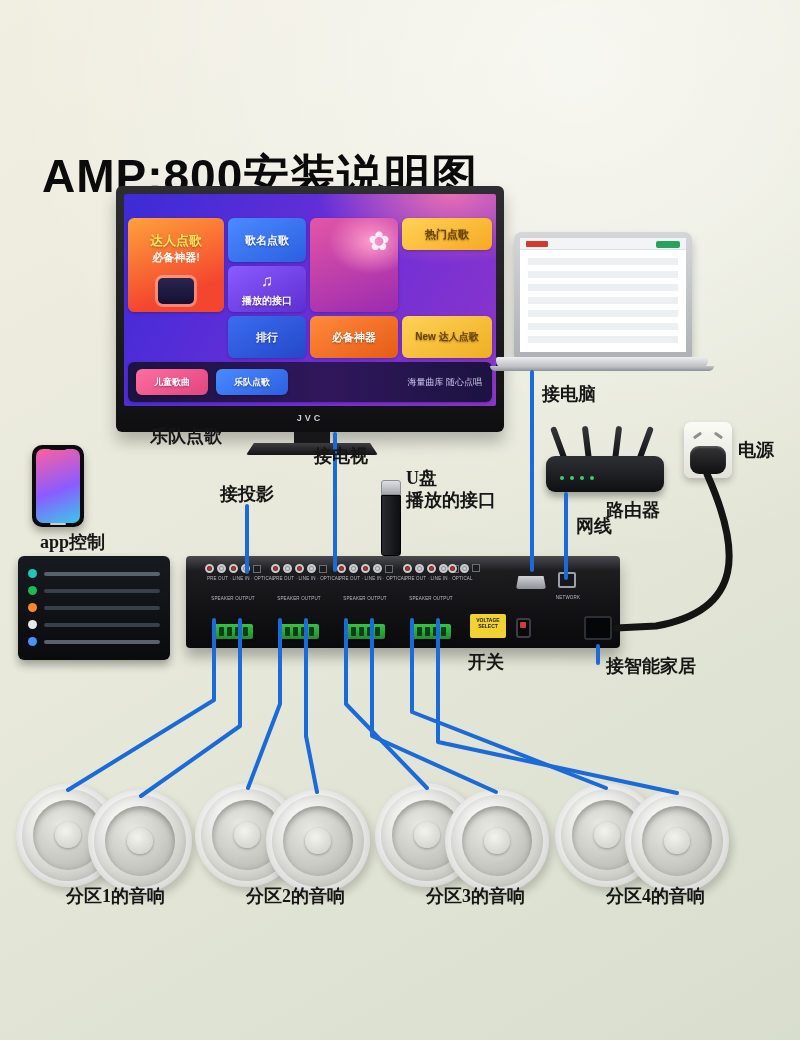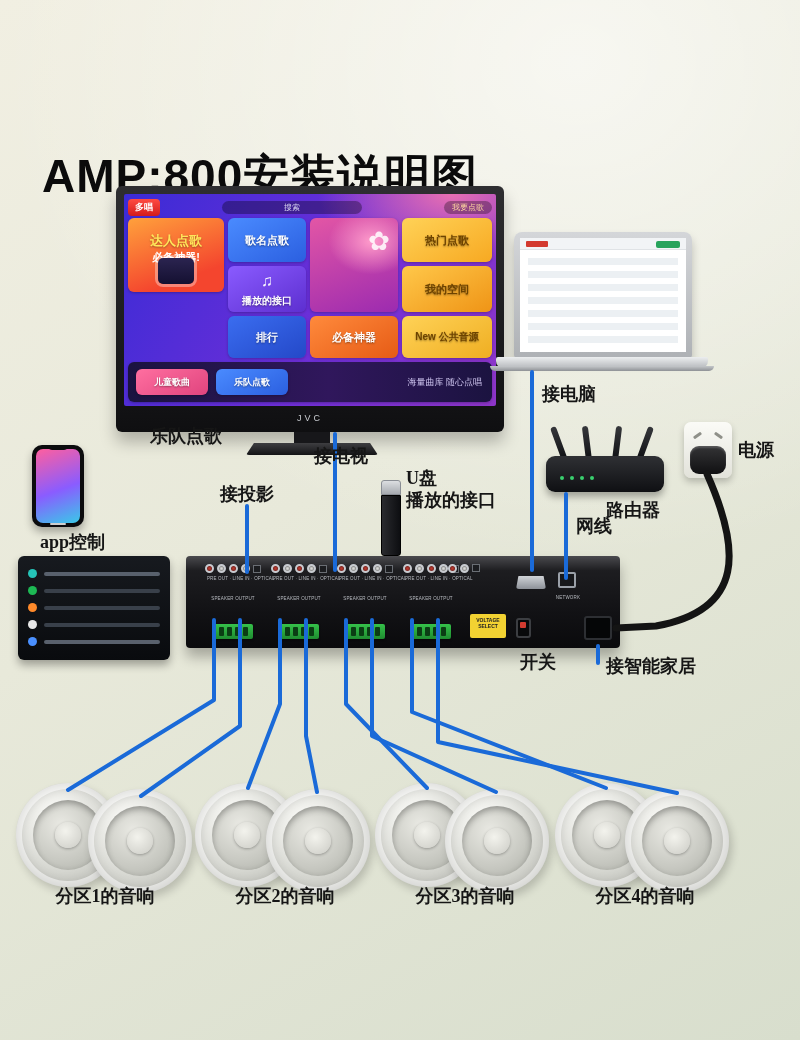--- a/index.html
+++ b/index.html
@@ -4,40 +4,40 @@
 <style>
   *{box-sizing:border-box;margin:0;padding:0}
   html,body{width:800px}
   body{font-family:"Liberation Sans","DejaVu Sans",sans-serif;}
   .canvas{position:relative;width:800px;height:1040px;overflow:hidden;color:#111;
     background:
       radial-gradient(120% 80% at 72% 6%, rgba(255,255,255,.6), rgba(255,255,255,0) 60%),
       linear-gradient(150deg,#f1efe2 0%,#e8e9da 45%,#d8decd 100%);}
   .title{position:absolute;left:42px;top:116px;font-size:46px;font-weight:800;letter-spacing:1px;color:#0b0b0b;margin-top:30px;}
   .lbl{position:absolute;font-size:18px;font-weight:700;color:#161616;white-space:nowrap;font-family:Liberation Serif, serif;}
-  .lbl.sp{width:120px;text-align:center}
+  .lbl.sp{width:120px;text-align:right}
 
   
   .tv{position:absolute;left:116px;top:186px;width:388px;height:246px;background:linear-gradient(#2e2e31,#0f0f11);
       border-radius:6px;box-shadow:0 10px 16px rgba(0,0,0,.25);padding:8px;}
   .tv-screen{position:relative;width:372px;height:212px;border-radius:2px;overflow:hidden;
       background:radial-gradient(60% 55% at 88% 0%, #e86fb2 0%, rgba(232,111,178,0) 60%),
                  linear-gradient(118deg,#3b2bd6,#6d2fd8 55%,#8e35c8);}
-  .tv-logo{position:absolute;left:0;right:0;bottom:3px;height:16px;text-align:center;color:#c9ccd1;font-size:9px;letter-spacing:3px;font-weight:400;}
+  .tv-logo{position:absolute;left:0;right:0;bottom:3px;height:16px;text-align:center;color:#c9ccd1;font-size:9px;letter-spacing:3px;font-weight:700;}
   .tv-neck{position:absolute;left:294px;top:432px;width:36px;height:12px;background:#17171a;}
   .tv-base{position:absolute;left:246px;top:443px;width:132px;height:12px;background:linear-gradient(#3e3e41,#141416);
       clip-path:polygon(6% 0,94% 0,100% 100%,0 100%);border-radius:3px;}
   .tv-topbar{position:absolute;left:4px;top:4px;right:4px;height:18px;display:flex;align-items:center;}
   .brand{background:linear-gradient(#ff4b42,#d31c1c);color:#fff;font-size:9px;font-weight:700;padding:2px 7px;border-radius:4px;}
   .search{width:140px;margin-left:62px;height:13px;background:rgba(0,0,0,.32);border-radius:7px;color:#d8d5ef;font-size:8px;line-height:13px;text-align:center;}
   .orderbtn{margin-left:auto;height:13px;background:rgba(0,0,0,.30);border-radius:7px;color:#ffd9a0;font-size:8px;line-height:13px;padding:0 8px;}
   .tile{position:absolute;border-radius:6px;color:#fff;overflow:hidden;box-shadow:0 1px 3px rgba(0,0,0,.25);}
   .tile .t{position:absolute;left:0;right:0;bottom:4px;text-align:center;font-size:10px;font-weight:700;text-shadow:0 1px 2px rgba(0,0,0,.4);}
   .tile .mid{position:absolute;left:0;right:0;top:50%;transform:translateY(-50%);text-align:center;font-size:11px;font-weight:700;text-shadow:0 1px 2px rgba(0,0,0,.4);}
-  .hero{left:4px;top:24px;width:96px;height:74px;background:linear-gradient(160deg,#ffa13c,#f4452e 75%);}
+  .hero{left:4px;top:24px;width:96px;height:94px;background:linear-gradient(160deg,#ffa13c,#f4452e 75%);}
   .hero .h1{margin-top:14px;text-align:center;font-size:13px;font-weight:800;color:#ffe65a;text-shadow:0 1px 2px rgba(0,0,0,.35);}
   .hero .h2{text-align:center;font-size:11px;font-weight:700;color:#fff;}
   .hero::after{content:"";position:absolute;left:30px;bottom:8px;width:36px;height:26px;border-radius:5px;
       background:linear-gradient(#2b2450,#141031);box-shadow:0 0 0 3px rgba(255,255,255,.35);}
   .glyph{position:absolute;left:0;right:0;top:6px;text-align:center;font-size:16px;opacity:.95;}
   .pinkimg{left:186px;top:24px;width:88px;height:94px;background:radial-gradient(70% 50% at 70% 25%,#ff9ccb,rgba(255,156,203,0) 70%),linear-gradient(160deg,#e356a5,#9c2bb0);}
   .pinkimg .flower{position:absolute;right:8px;top:8px;font-size:26px;color:rgba(255,255,255,.85);}
   
   .laptop-screen{position:absolute;left:514px;top:232px;width:178px;height:126px;background:linear-gradient(#d4d6d9,#aeb1b5);
       border-radius:8px 8px 3px 3px;padding:6px;box-shadow:0 6px 10px rgba(0,0,0,.22);}
@@ -116,53 +116,45 @@
 </style>
 </head>
 <body>
 
 <div class="canvas">
 
   <div class="title">AMP:800安装说明图</div>
 
   <div class="tv">
     <div class="tv-screen">
-      <div class="tv-topbar">
-        <span class="brand">多唱</span>
-        <span class="search">搜索</span>
-        <span class="orderbtn">我要点歌</span>
-      </div>
       <div class="tile hero">
         <div class="h1">达人点歌</div>
         <div class="h2">必备神器!</div>
       </div>
       <div class="tile" style="left:104px;top:24px;width:78px;height:44px;background:linear-gradient(150deg,#4a8bff,#2b5fe0)">
         <div class="mid">歌名点歌</div>
       </div>
       <div class="tile" style="left:104px;top:72px;width:78px;height:46px;background:linear-gradient(150deg,#8a5bff,#5d2fd0)">
         <div class="glyph">♫</div>
         <div class="t">播放的接口</div>
       </div>
       <div class="tile pinkimg">
         <div class="flower">✿</div>
       </div>
-      <div class="tile" style="left:278px;top:24px;width:90px;height:44px;background:linear-gradient(150deg,#ffd257,#f7a922);color:#6d4300">
+      <div class="tile" style="left:278px;top:24px;width:90px;height:32px;background:linear-gradient(150deg,#ffd257,#f7a922);color:#6d4300">
         <div class="mid">热门点歌</div>
-      </div>
-      <div class="tile" style="left:278px;top:72px;width:90px;height:46px;background:linear-gradient(150deg,#ffc84a,#ef9416);color:#6d4300">
-        <div class="mid">我的空间</div>
       </div>
       <div class="tile" style="left:104px;top:122px;width:78px;height:42px;background:linear-gradient(150deg,#3a6df0,#2448c8)">
         <div class="mid">排行</div>
       </div>
       <div class="tile" style="left:186px;top:122px;width:88px;height:42px;background:linear-gradient(150deg,#ff8a3c,#e65b15)">
         <div class="mid">必备神器</div>
       </div>
       <div class="tile" style="left:278px;top:122px;width:90px;height:42px;background:linear-gradient(150deg,#ffd257,#efae22);color:#6d4300">
-        <div class="mid" style="font-size:10px">New 公共音源</div>
+        <div class="mid" style="font-size:10px">New 达人点歌</div>
       </div>
       <div class="tile" style="left:4px;top:168px;width:364px;height:40px;background:linear-gradient(90deg,#1b1340,#30175c 55%,#1b1340)">
         <div class="tile" style="left:8px;top:7px;width:72px;height:26px;background:linear-gradient(150deg,#ff6fa0,#e0447e)">
           <div class="mid" style="font-size:9px">儿童歌曲</div>
         </div>
         <div class="tile" style="left:88px;top:7px;width:72px;height:26px;background:linear-gradient(150deg,#4a8bff,#2b5fe0)">
           <div class="mid" style="font-size:9px">乐队点歌</div>
         </div>
         <div style="position:absolute;right:10px;top:14px;font-size:9px;color:#cfc6f0">海量曲库 随心点唱</div>
       </div>
@@ -351,21 +343,21 @@
   <div class="lbl" style="left:150px;top:424px">乐队点歌</div>
   <div class="lbl" style="left:314px;top:444px">接电视</div>
   <div class="lbl" style="left:220px;top:482px">接投影</div>
   <div class="lbl" style="left:406px;top:466px">U盘</div>
   <div class="lbl" style="left:406px;top:488px">播放的接口</div>
   <div class="lbl" style="left:542px;top:382px">接电脑</div>
   <div class="lbl" style="left:606px;top:498px">路由器</div>
   <div class="lbl" style="left:576px;top:514px">网线</div>
   <div class="lbl" style="left:738px;top:438px">电源</div>
   <div class="lbl" style="left:40px;top:530px">app控制</div>
-  <div class="lbl" style="left:520px;top:650px">开关</div>
+  <div class="lbl" style="left:468px;top:650px">开关</div>
   <div class="lbl" style="left:606px;top:654px">接智能家居</div>
 
   <div class="lbl sp" style="left:45px;top:884px">分区1的音响</div>
   <div class="lbl sp" style="left:225px;top:884px">分区2的音响</div>
   <div class="lbl sp" style="left:405px;top:884px">分区3的音响</div>
   <div class="lbl sp" style="left:585px;top:884px">分区4的音响</div>
 
 </div>
 
 </body></html>

